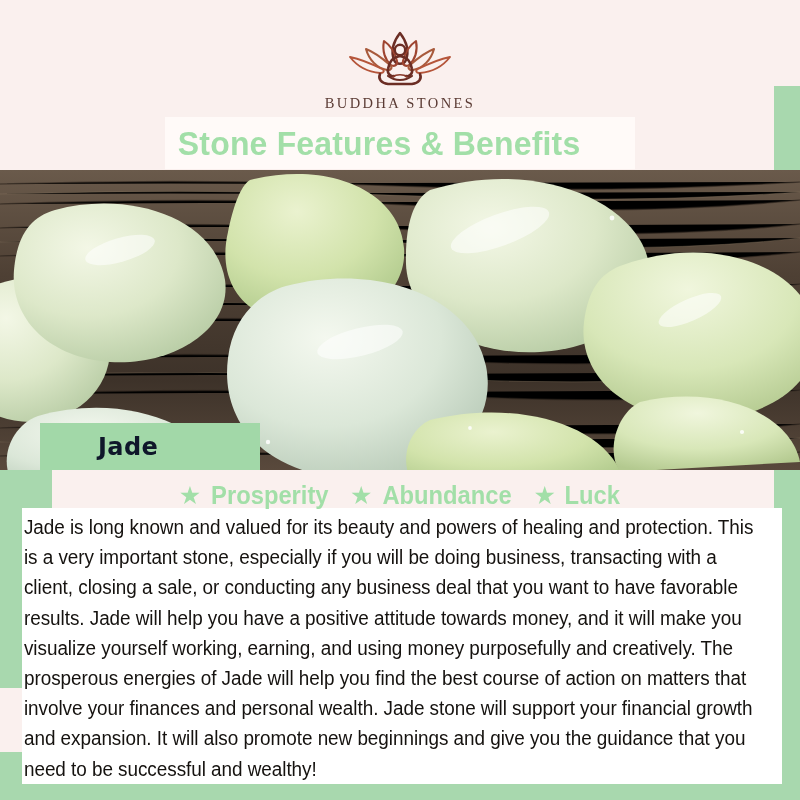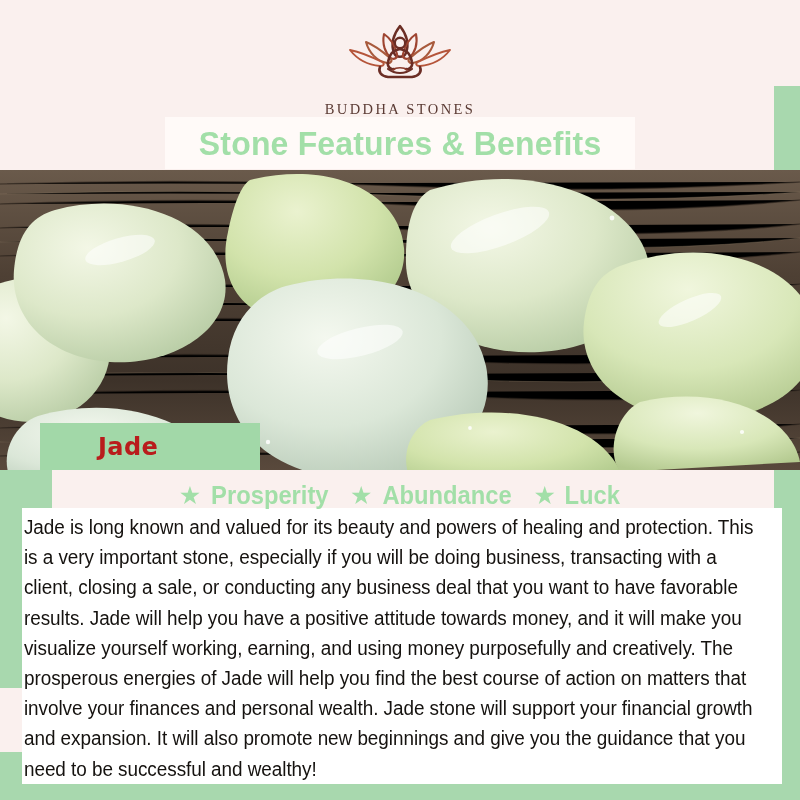--- a/index.html
+++ b/index.html
@@ -69,21 +69,21 @@
   
   .header {
     position: absolute;
     left: 0; top: 0;
     width: 800px;
     height: 118px;
     z-index: 4;
     display: flex;
     flex-direction: column;
     align-items: center;
-    justify-content: space-between;
+    justify-content: center;
     padding-top: 20px;
   }
   .logo-mark { width: 128px; height: 62px; display: block; }
   .logo-word {
     margin-top: 6px;
     font-family: "Liberation Serif", serif;
     font-size: 14.5px;
     letter-spacing: 2.4px;
     color: #5a3a33;
     font-weight: 400;
@@ -93,21 +93,21 @@
   .title-banner {
     position: absolute;
     left: 165px;
     top: 117px;
     width: 470px;
     height: 52px;
     background: #fffaf8;
     z-index: 5;
     display: flex;
     align-items: center;
-    justify-content: center;
+    justify-content: flex-start;
   }
   .title-text {
     font-family: "Liberation Sans Narrow", "Liberation Sans", sans-serif;
     font-weight: 700;
     font-size: 34px;
     letter-spacing: 0.2px;
     color: #a2dfa8;
     transform: scaleX(0.94);
     white-space: nowrap;
   }
@@ -132,21 +132,21 @@
     top: 423px;
     width: 220px;
     height: 47px;
     background: #a2d8a8;
     z-index: 6;
     display: flex;
     align-items: center;
     padding-left: 58px;
   }
   .stone-label-text {
-    color: #b91c1c;
+    color: #0f172a;
     font-family: "DejaVu Sans", sans-serif;
     font-weight: 700;
     font-size: 24px;
     letter-spacing: 0.4px;
   }
 
   
   .keywords {
     position: absolute;
     left: 0;

